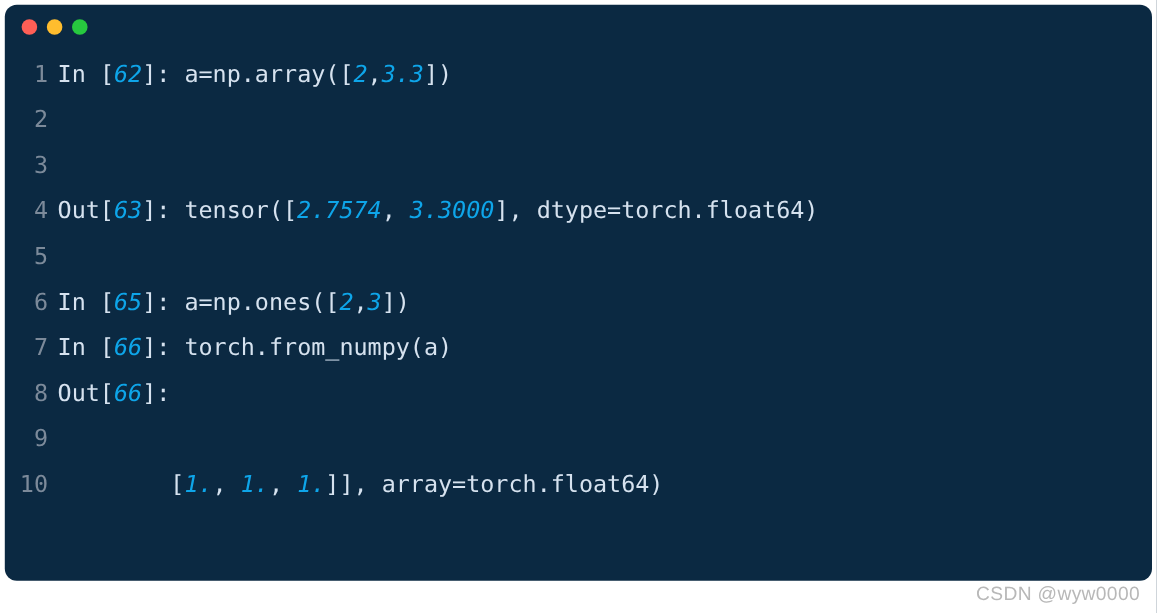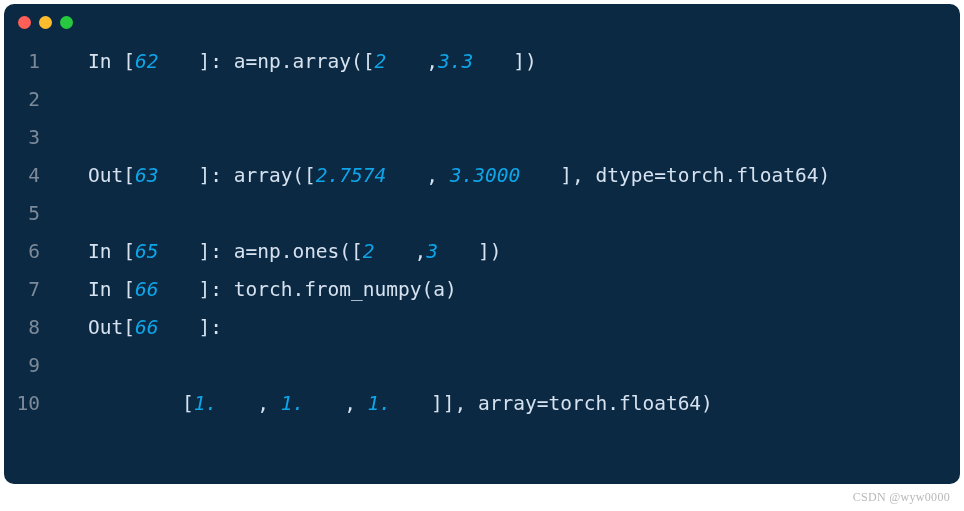--- a/index.html
+++ b/index.html
@@ -50,45 +50,45 @@
       text-align: right;
       padding-right: 8px;
       flex-shrink: 0;
       user-select: none;
     }
     .content {
       color: #d6e2ef;
     }
     .bracket { color: #d6e2ef; }
     .num { color: #0ea5e9; font-style: italic; }
-    .ident { color: #d6e2ef; margin-left: 40px; }
+    .ident { color: #d6e2ef; }
     .watermark {
       position: fixed;
       right: 14px;
       bottom: 6px;
-      font-size: 12px;
+      font-size: 16px;
       color: #b8b8b8;
-      font-family: Liberation Serif, serif;
+      font-family: Liberation Sans, sans-serif;
       letter-spacing: 0.3px;
     }
   </style>
 </head>
 <body>
 
 <div class="terminal">
   <div class="titlebar">
     <div class="dot red"></div>
     <div class="dot yellow"></div>
     <div class="dot green"></div>
   </div>
   <div class="code-area" id="code-area">
       <div class="line"><span class="lineno">1</span><span class="content"><span class="ident">In </span><span class="bracket">[</span><span class="num">62</span><span class="ident">]: a=np.array([</span><span class="num">2</span><span class="ident">,</span><span class="num">3.3</span><span class="ident">])</span></span></div>
       <div class="line"><span class="lineno">2</span><span class="content"></span></div>
       <div class="line"><span class="lineno">3</span></div>
-      <div class="line"><span class="lineno">4</span><span class="content"><span class="ident">Out[</span><span class="num">63</span><span class="ident">]: array([</span><span class="num">2.7574</span><span class="ident">, </span><span class="num">3.3000</span><span class="ident">], dtype=torch.float64)</span></span></div>
+      <div class="line"><span class="lineno">4</span><span class="content"><span class="ident">Out[</span><span class="num">63</span><span class="ident">]: tensor([</span><span class="num">2.7574</span><span class="ident">, </span><span class="num">3.3000</span><span class="ident">], dtype=torch.float64)</span></span></div>
       <div class="line"><span class="lineno">5</span><span class="content"></span></div>
       <div class="line"><span class="lineno">6</span><span class="content"><span class="ident">In </span><span class="bracket">[</span><span class="num">65</span><span class="ident">]: a=np.ones([</span><span class="num">2</span><span class="ident">,</span><span class="num">3</span><span class="ident">])</span></span></div>
       <div class="line"><span class="lineno">7</span><span class="content"><span class="ident">In </span><span class="bracket">[</span><span class="num">66</span><span class="ident">]: torch.from_numpy(a)</span></span></div>
       <div class="line"><span class="lineno">8</span><span class="content"><span class="ident">Out[</span><span class="num">66</span><span class="ident">]:</span></span></div>
       <div class="line"><span class="lineno">9</span></div>
       <div class="line"><span class="lineno">10</span><span class="content"><span class="ident">        [</span><span class="num">1.</span><span class="ident">, </span><span class="num">1.</span><span class="ident">, </span><span class="num">1.</span><span class="ident">]], array=torch.float64)</span></span></div>
     </div>
 </div>
 
 <div class="watermark">CSDN @wyw0000</div>

